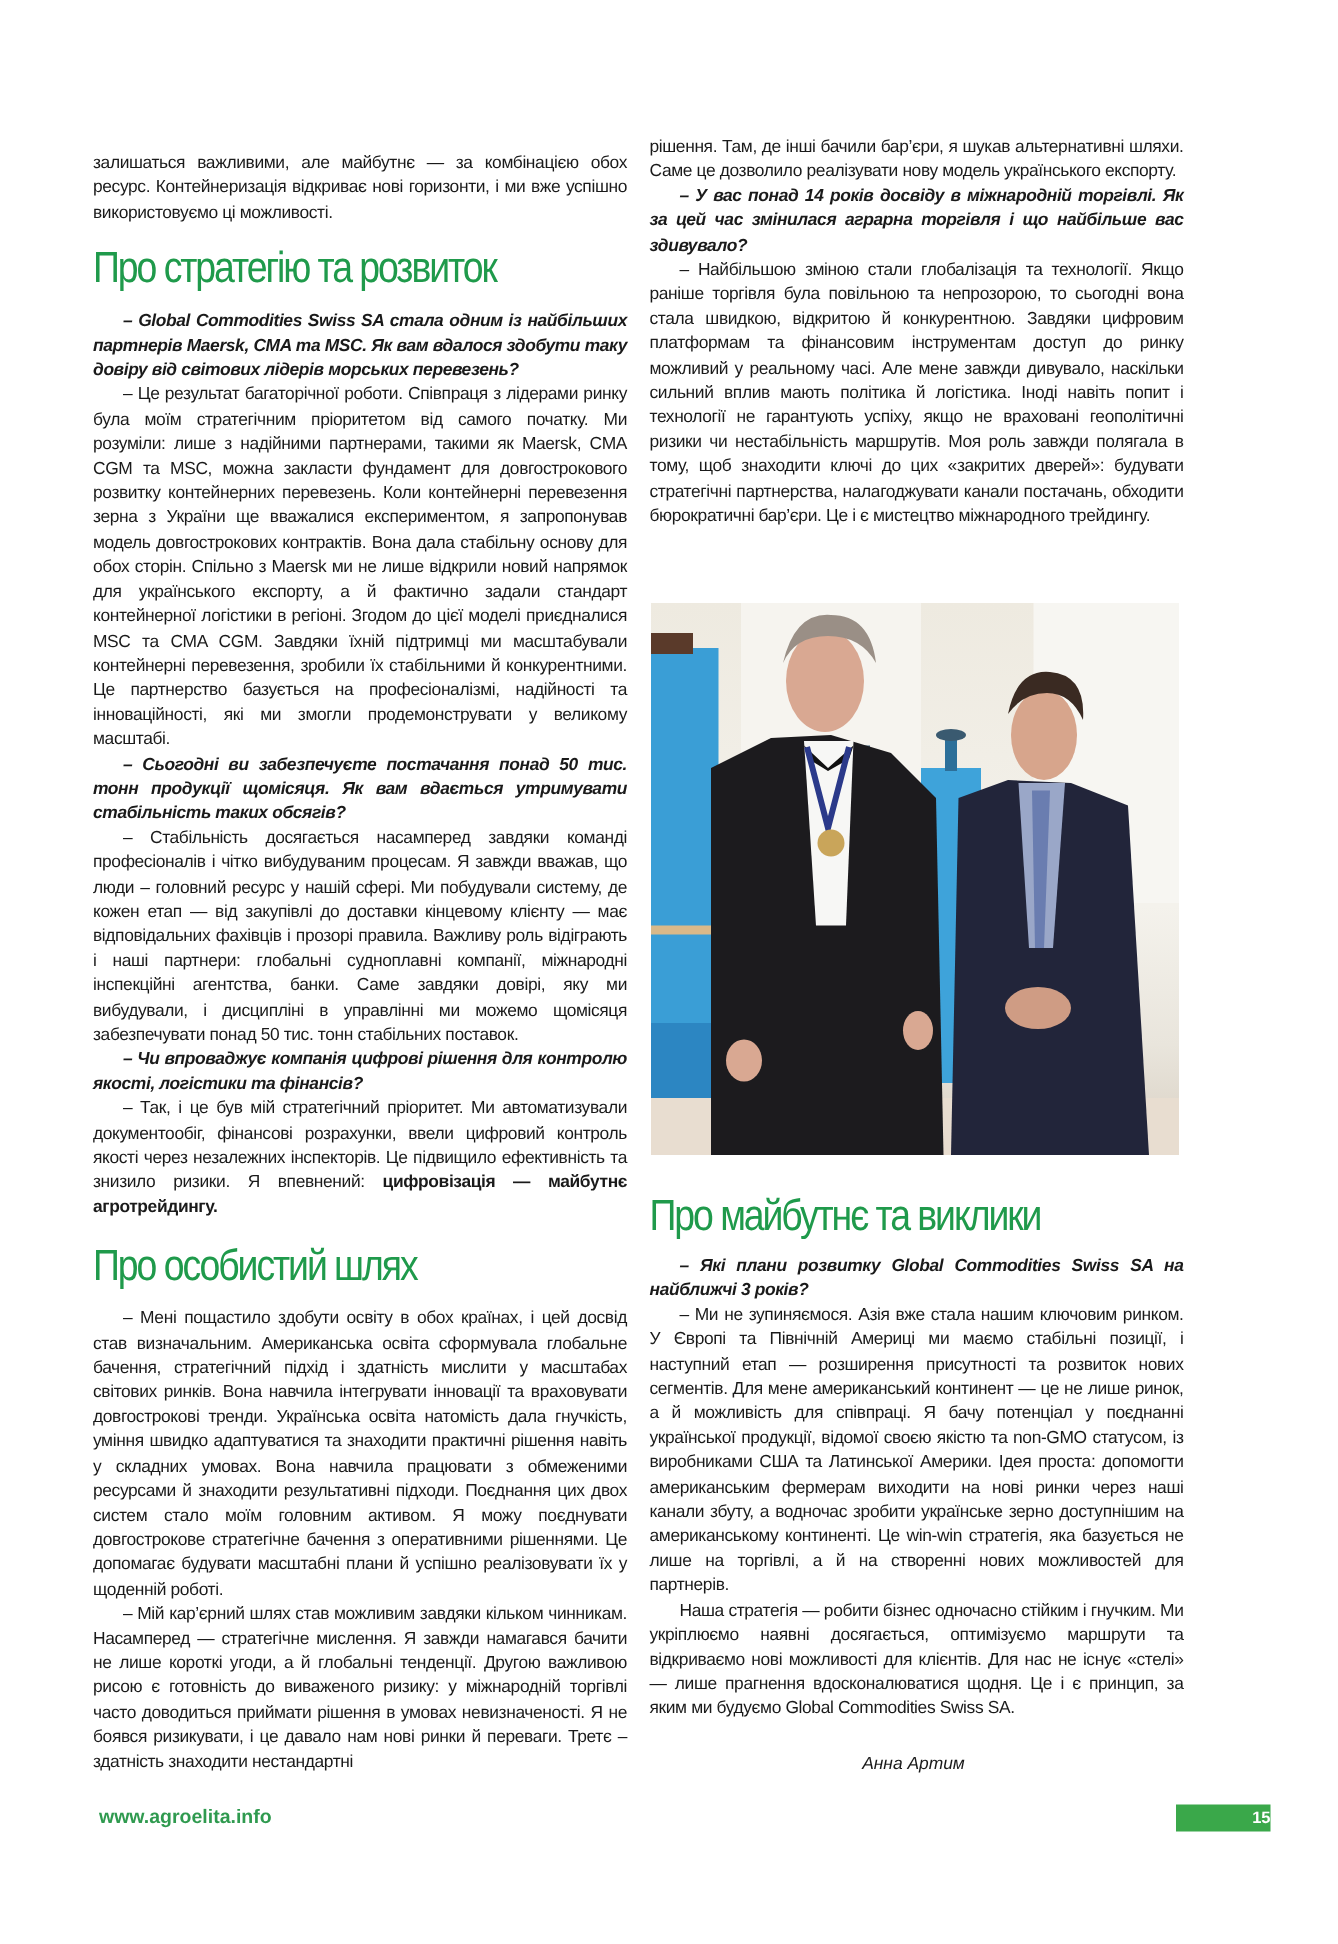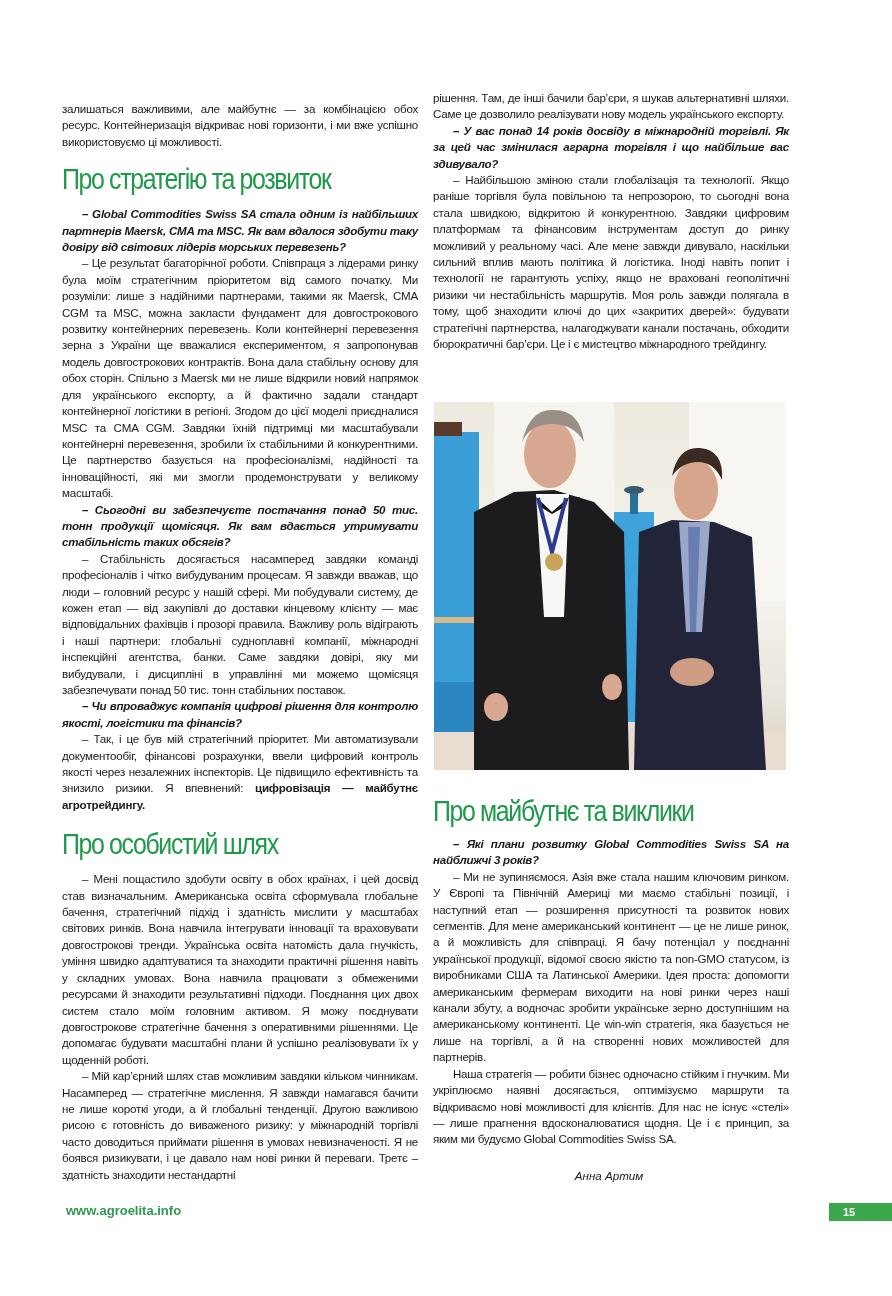--- a/index.html
+++ b/index.html
@@ -16,23 +16,23 @@
         font-size: 29px; line-height: 34px; font-weight: normal; letter-spacing: -1.6px;
         transform: scaleX(0.86); transform-origin: left center; white-space: nowrap; margin: 0; }
   .h2-a { margin-top: 12px; margin-bottom: 10px; }
   .h2-b { margin-top: 14px; margin-bottom: 10px; }
   .h2-c { margin-bottom: 8px; }
   .sig { text-align: center; font-style: italic; margin-top: 20px; padding-right: 4px; }
   .photo { position: absolute; left: 434px; top: 402px; width: 352px; height: 368px; overflow: hidden;
            background: linear-gradient(180deg, #eeeae0 0%, #f4f2ec 55%, #e9e5dc 80%, #d8cfc2 100%); }
   .footer-url { position: absolute; left: 66px; top: 1203px; color: #2f9a4f;
                 font-family: Liberation Sans, sans-serif; font-weight: bold; font-size: 13px; }
-  .page-num { position: absolute; left: 829px; top: 1203px; width: 63px; height: 18px;
+  .page-num { position: absolute; left: 784px; top: 1203px; width: 63px; height: 18px;
               background: #3aa84a; color: #ffffff; font-weight: bold; font-size: 11px;
-              line-height: 18px; padding-left: 14px; box-sizing: border-box; }
+              line-height: 18px; padding-left: 14px; box-sizing: border-box; text-align: right; }
 </style>
 </head>
 <body>
 
 <div class="col col-left">
   <p class="cont">залишаться важливими, але майбутнє — за комбінацією обох ресурс. Контейнеризація відкриває нові горизонти, і ми вже успішно використовуємо ці можливості.</p>
 
   <h2 class="h2 h2-a">Про стратегію та розвиток</h2>
   <p class="q">– Global Commodities Swiss SA стала одним із найбільших партнерів Maersk, CMA та MSC. Як вам вдалося здобути таку довіру від світових лідерів морських перевезень?</p>
   <p>– Це результат багаторічної роботи. Співпраця з лідерами ринку була моїм стратегічним пріоритетом від самого початку. Ми розуміли: лише з надійними партнерами, такими як Maersk, CMA CGM та MSC, можна закласти фундамент для довгострокового розвитку контейнерних перевезень. Коли контейнерні перевезення зерна з України ще вважалися експериментом, я запропонував модель довгострокових контрактів. Вона дала стабільну основу для обох сторін. Спільно з Maersk ми не лише відкрили новий напрямок для українського експорту, а й фактично задали стандарт контейнерної логістики в регіоні. Згодом до цієї моделі приєдналися MSC та CMA CGM. Завдяки їхній підтримці ми масштабували контейнерні перевезення, зробили їх стабільними й конкурентними. Це партнерство базується на професіоналізмі, надійності та інноваційності, які ми змогли продемонструвати у великому масштабі.</p>

